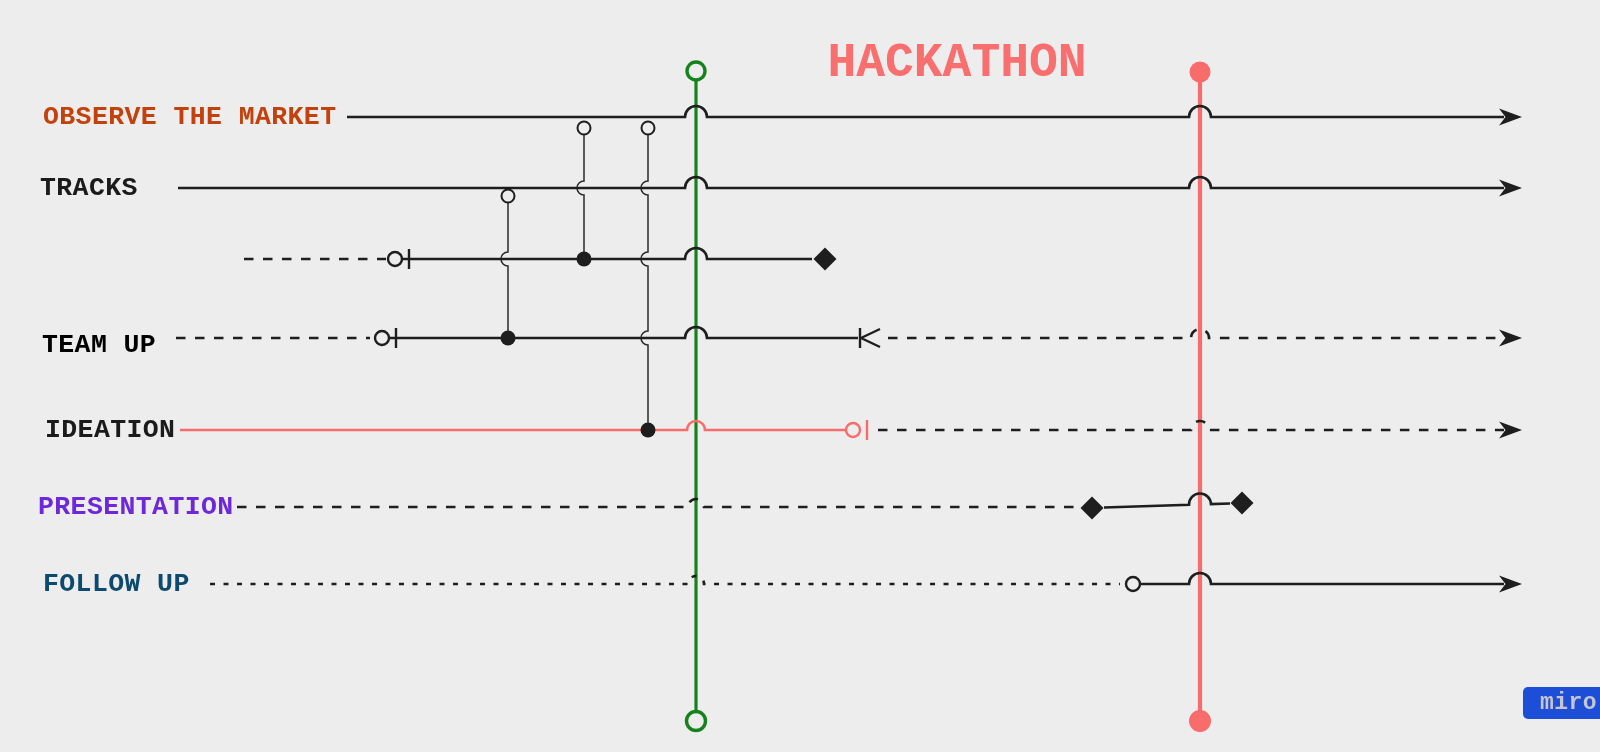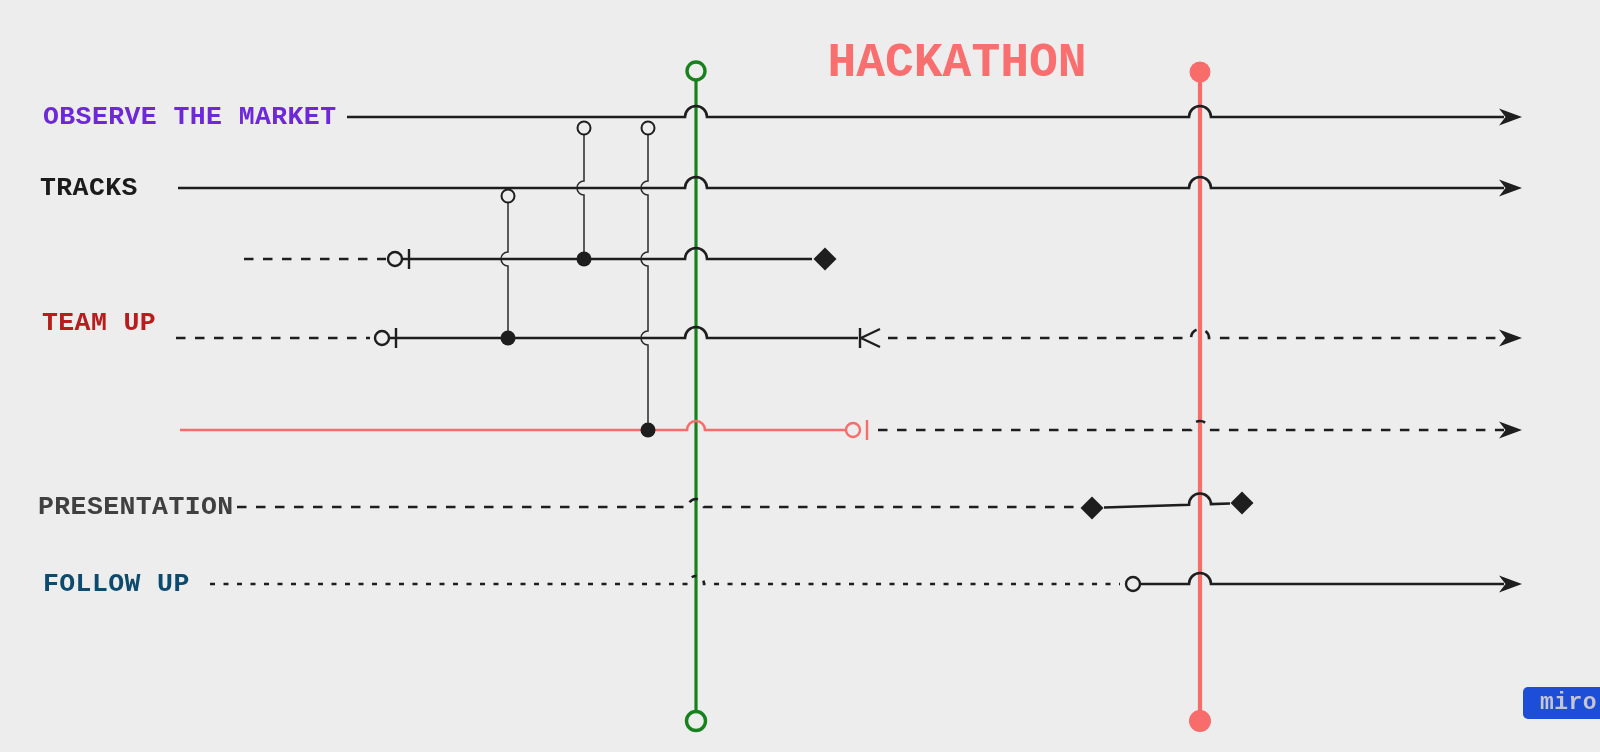--- a/index.html
+++ b/index.html
@@ -79,20 +79,21 @@
       <path d="M 1522 338 L 1499 329.5 L 1505.5 338 L 1499 346.5 Z" fill="#1e1e1e"></path>
       <circle cx="853" cy="430" r="7" fill="#ededed" stroke="#f96c6c" stroke-width="2.4"></circle>
       <line x1="867" y1="420" x2="867" y2="440" stroke="#f96c6c" stroke-width="2.4"></line>
       <path d="M 1522 430 L 1499 421.5 L 1505.5 430 L 1499 438.5 Z" fill="#1e1e1e"></path>
       <path d="M 1092 496.5 L 1103.5 508 L 1092 519.5 L 1080.5 508 Z" fill="#1e1e1e"></path>
       <path d="M 1242 491.5 L 1253.5 503 L 1242 514.5 L 1230.5 503 Z" fill="#1e1e1e"></path>
       <circle cx="1133" cy="584" r="7" fill="#ededed" stroke="#1e1e1e" stroke-width="2.4"></circle>
       <path d="M 1522 584 L 1499 575.5 L 1505.5 584 L 1499 592.5 Z" fill="#1e1e1e"></path>
     </svg>
 
-  <div class="row-label" style="left: 43px; top: 96px; color: #6d28d9;">OBSERVE THE MARKET</div>
+  <div class="row-label" style="left: 43px; top: 96px; color: #c2410c;">OBSERVE THE MARKET</div>
   <div class="row-label" style="left: 40px; top: 167px; color: rgb(27, 27, 27);">TRACKS</div>
-  <div class="row-label" style="left: 42px; top: 302px; color: #b91c1c;">TEAM UP</div>
-  <div class="row-label" style="left: 38px; top: 486px; color: #404040; text-align: center;">PRESENTATION</div>
+  <div class="row-label" style="left: 42px; top: 324px; color: #000000;">TEAM UP</div>
+  <div class="row-label" style="left: 45px; top: 409px; color: rgb(27, 27, 27);">IDEATION</div>
+  <div class="row-label" style="left: 38px; top: 486px; color: #6d28d9; text-align: center;">PRESENTATION</div>
   <div class="row-label" style="left: 43px; top: 563px; color: #0c4a6e;">FOLLOW UP</div>
 
   <div id="miro-watermark" style="background: #1d4ed8; color: rgb(198, 197, 208);">miro</div>
 </div>
 
 </body></html>

